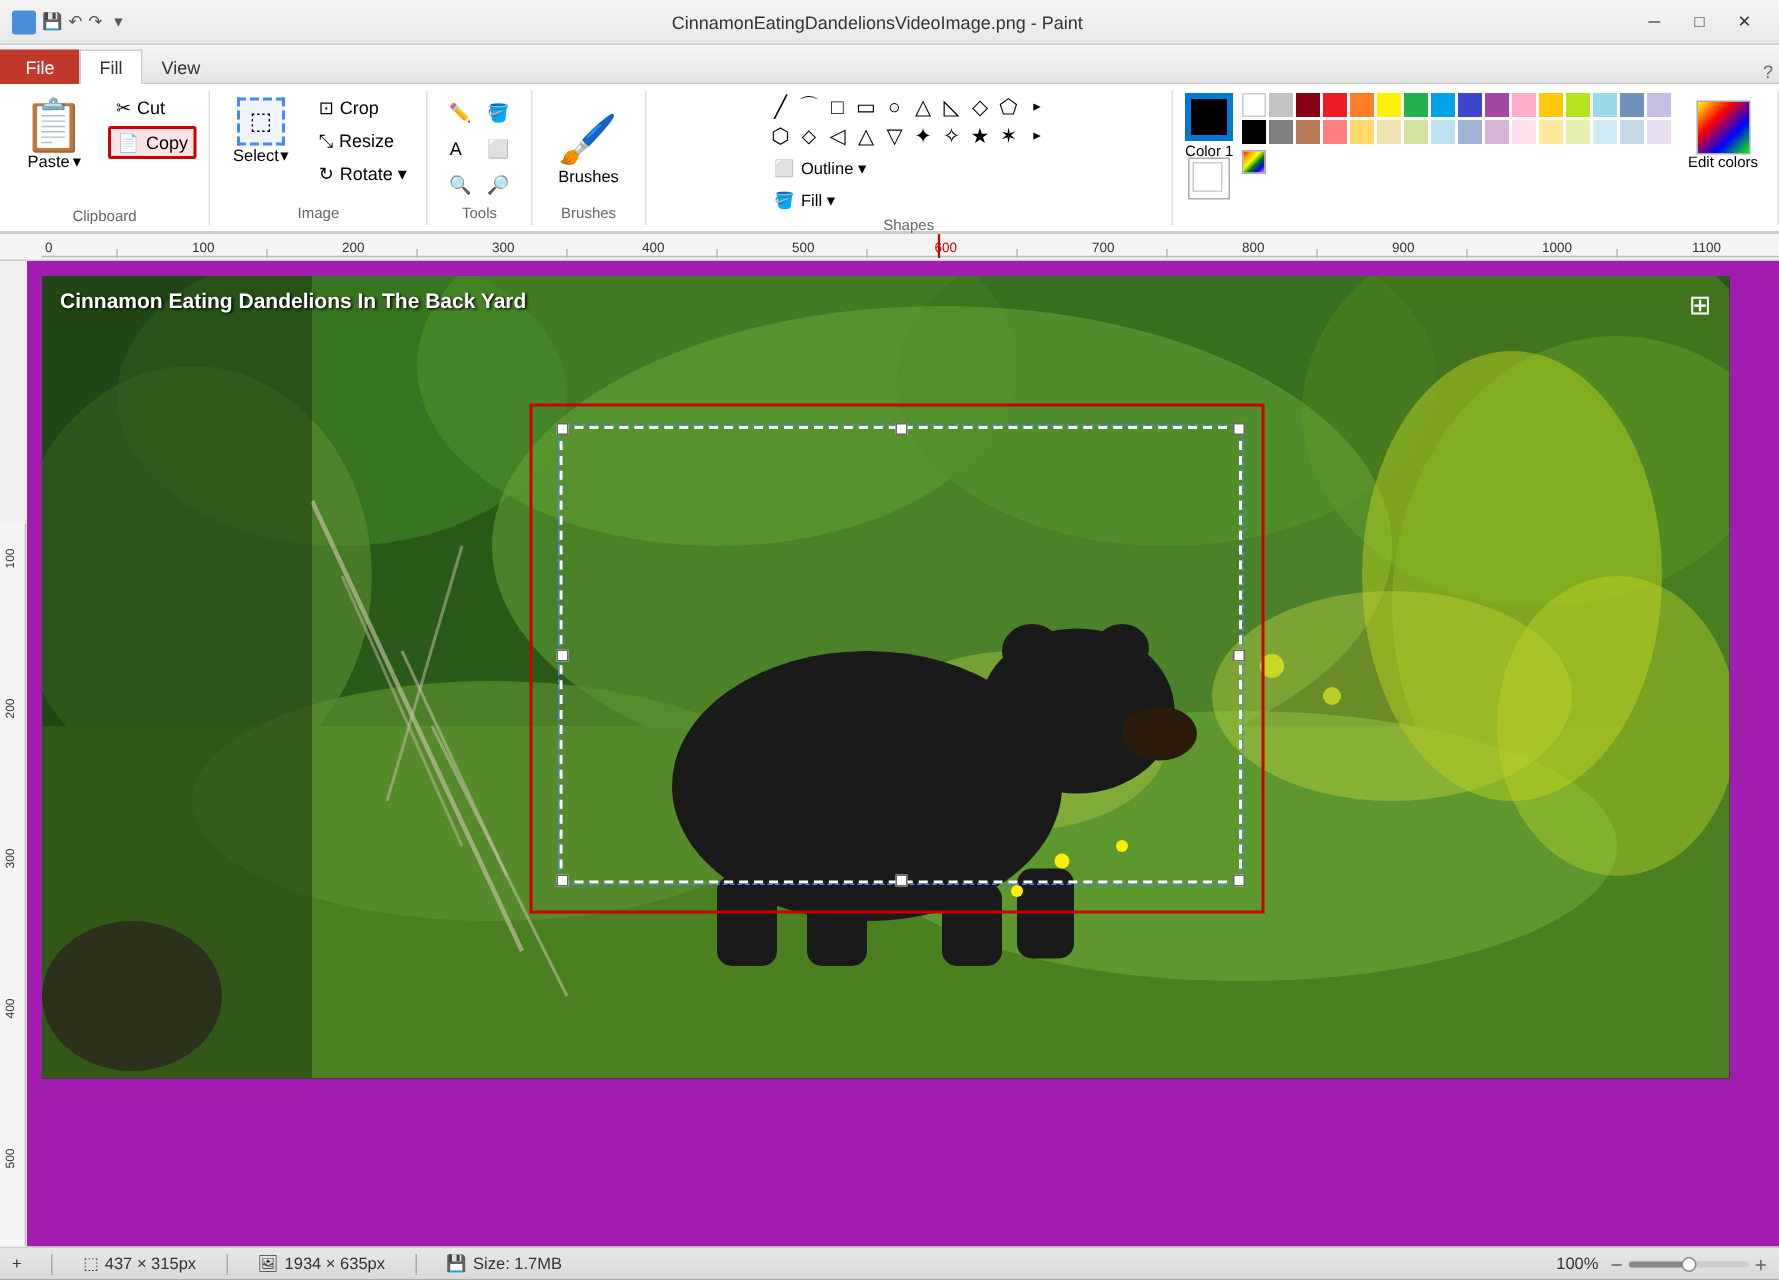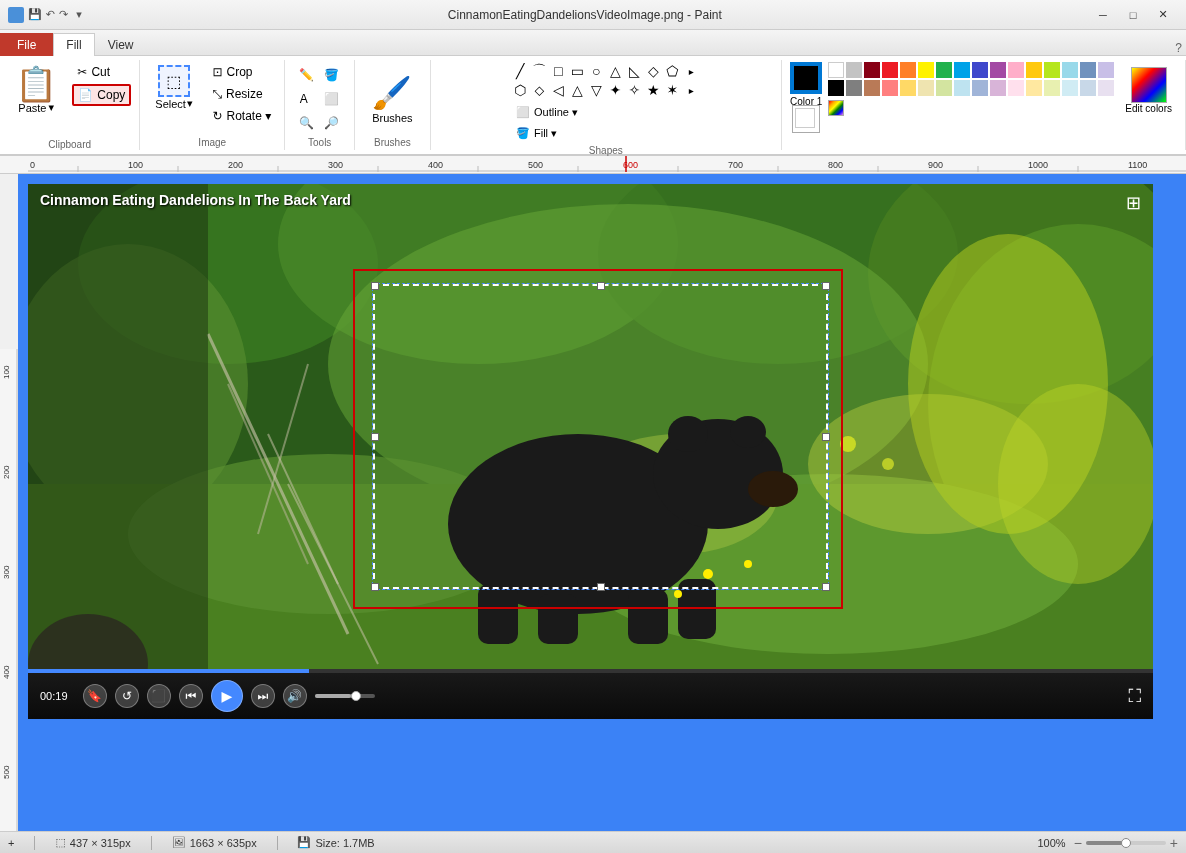--- a/index.html
+++ b/index.html
@@ -181,21 +181,21 @@
       border-right: 1px solid #ccc;
       position: absolute;
       top: 175px;
       left: 0;
       bottom: 50px;
     }
     .canvas-container {
       position: absolute;
       top: 0; left: 18px; right: 0; bottom: 0;
       overflow: auto;
-      background: #3b82f6;
+      background: #a21caf;
     }
     .canvas-inner {
       position: relative;
       width: 1140px;
       height: 560px;
       margin: 10px;
     }
 
     
     .video-canvas {
@@ -653,64 +653,40 @@
             <div style="position:absolute; top:-4px; left:-4px; width:8px; height:8px; background:white; border:1px solid #666;"></div>
             <div style="position:absolute; top:-4px; left:50%; transform:translateX(-50%); width:8px; height:8px; background:white; border:1px solid #666;"></div>
             <div style="position:absolute; top:-4px; right:-4px; width:8px; height:8px; background:white; border:1px solid #666;"></div>
             <div style="position:absolute; top:50%; transform:translateY(-50%); left:-4px; width:8px; height:8px; background:white; border:1px solid #666;"></div>
             <div style="position:absolute; top:50%; transform:translateY(-50%); right:-4px; width:8px; height:8px; background:white; border:1px solid #666;"></div>
             <div style="position:absolute; bottom:-4px; left:-4px; width:8px; height:8px; background:white; border:1px solid #666;"></div>
             <div style="position:absolute; bottom:-4px; left:50%; transform:translateX(-50%); width:8px; height:8px; background:white; border:1px solid #666;"></div>
             <div style="position:absolute; bottom:-4px; right:-4px; width:8px; height:8px; background:white; border:1px solid #666;"></div>
           </div>
 
-          <div class="video-controls">
-
-            <div style="position:absolute; top:0; left:0; right:0; height:4px; background:#333;">
-              <div style="width:25%; height:100%; background:#4488ff;"></div>
-            </div>
-
-            <div class="time-display" style="margin-top:4px;">00:19</div>
-
-            <div class="ctrl-btn" style="margin-top:4px;">🔖</div>
-            <div class="ctrl-btn" style="margin-top:4px;">↺</div>
-            <div class="ctrl-btn" style="margin-top:4px;">⬛</div>
-            <div class="ctrl-btn" style="margin-top:4px;">⏮</div>
-            <div class="ctrl-btn play" style="margin-top:4px;">▶</div>
-            <div class="ctrl-btn" style="margin-top:4px;">⏭</div>
-            <div class="ctrl-btn" style="margin-top:4px;">🔊</div>
-
-            <div class="volume-slider" style="margin-top:4px;">
-              <div class="volume-fill"></div>
-              <div style="position:absolute; left:60%; top:-3px; width:10px; height:10px; background:white; border-radius:50%; border:1px solid #aaa;"></div>
-            </div>
-
-            <div style="flex:1;"></div>
-            <div class="fullscreen-btn" style="margin-top:4px;">⛶</div>
-          </div>
         </div>
 
       </div>
     </div>
   </div>
 </div>
 
 <div class="status-bar">
   <div class="status-item">
     <span>+</span>
   </div>
   <div class="status-sep"></div>
   <div class="status-item">
     <span>⬚</span>
     <span>437 × 315px</span>
   </div>
   <div class="status-sep"></div>
   <div class="status-item">
     <span>🖼</span>
-    <span>1663 × 635px</span>
+    <span>1934 × 635px</span>
   </div>
   <div class="status-sep"></div>
   <div class="status-item">
     <span>💾</span>
     <span>Size: 1.7MB</span>
   </div>
   <div class="status-right">
     <span>100%</span>
     <div class="zoom-slider-area">
       <span class="zoom-btn">−</span>

